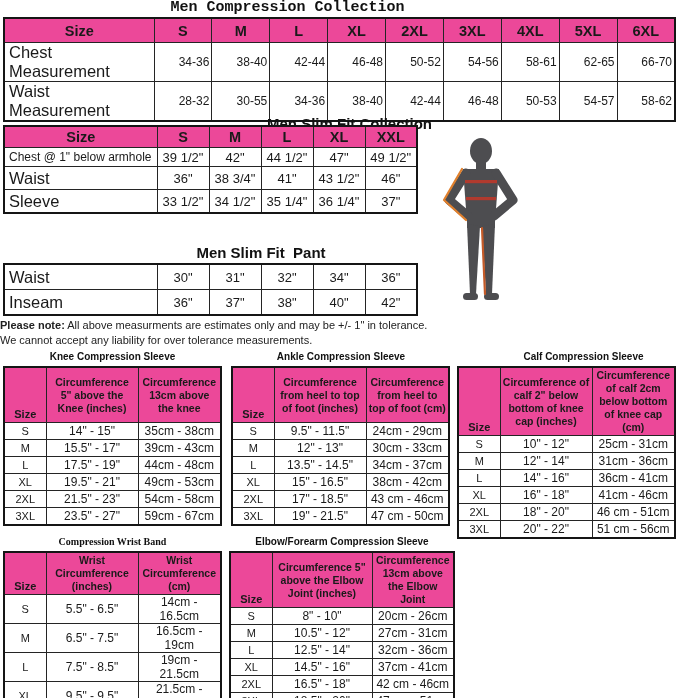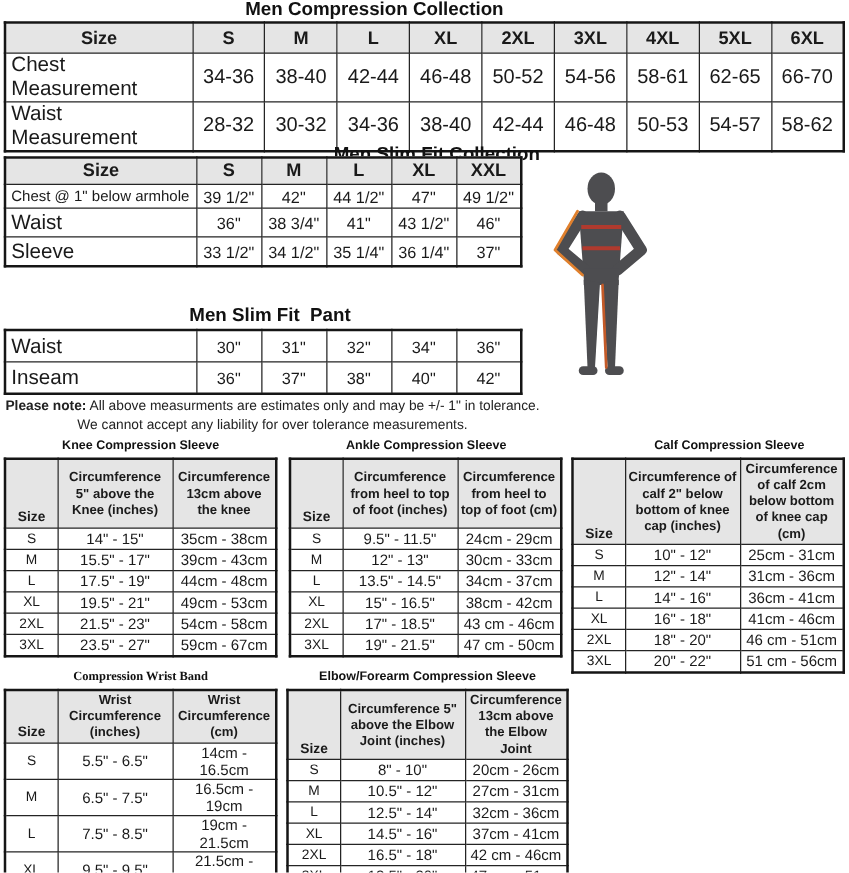--- a/index.html
+++ b/index.html
@@ -14,46 +14,46 @@
     white-space:pre-wrap; line-height:16px;
   }
   .t-main { font-size:15px; }
   .t-sec  { font-size:10px; }
 
   table {
     border-collapse:collapse; table-layout:fixed; background:#fff;
     border:2px solid #151515;
   }
   th, td { border:1px solid #242424; overflow:hidden; padding:0 2px; }
-  thead th { background:#e5e5e5; font-weight:bold; text-align:center; }
+  thead th { background:#ec4899; font-weight:bold; text-align:center; }
 
   
   #tbl-main { left:3px; top:17px; width:673px; }
   #tbl-main col.c-label { width:150px; }
   #tbl-main thead th { height:23px; font-size:14.5px; }
-  #tbl-main tbody td { height:22px; font-size:16px; text-align:center; }
+  #tbl-main tbody td { height:22px; font-size:12px; text-align:right; }
   #tbl-main tbody td:first-child { text-align:left; font-size:16.5px; padding-left:4px; }
 
   
   #tbl-slim { left:3px; top:125px; width:415px; }
   #tbl-slim col.c-label { width:153px; }
   #tbl-slim thead th { height:20px; font-size:14.5px; }
   #tbl-slim tbody td { height:22px; font-size:13px; text-align:center; }
   #tbl-slim tbody td:first-child { text-align:left; font-size:16.5px; padding-left:4px; }
   #tbl-slim tbody tr:first-child td { height:18px; }
   #tbl-slim tbody tr:first-child td:first-child { font-size:12px; }
 
   
   #tbl-pant { left:3px; top:263px; width:415px; }
   #tbl-pant col.c-label { width:153px; }
   #tbl-pant tbody td { height:24px; font-size:13px; text-align:center; }
   #tbl-pant tbody td:first-child { text-align:left; font-size:16.5px; padding-left:4px; }
 
   
-  #note { left:0; top:318px; width:436px; text-align:center;
+  #note { left:0; top:318px; width:436px; 
           font-size:11px; line-height:15px; color:#222; }
 
   
   .sleeve-tbl { width:219px; }
   .sleeve-tbl col.c-size { width:42px; }
   .sleeve-tbl col.c-in   { width:92px; }
   .sleeve-tbl thead th { font-size:10.5px; line-height:13px; padding:1px 2px; }
   .sleeve-tbl thead th:first-child { vertical-align:bottom; font-size:11px; padding-bottom:1px; }
   .sleeve-tbl tbody td { text-align:center; font-size:12px; }
   .sleeve-tbl tbody td:first-child { font-size:11px; }
@@ -74,21 +74,21 @@
   #elbow-title { left:226px; top:534px; width:232px; }
   #tbl-elbow   { left:229px; top:551px; width:226px; }
   #tbl-elbow col.c-in { width:100px; }
 
   
   #figure { left:437px; top:128px; }
 </style>
 </head>
 <body>
 
-<div class="abs title t-main" style="left:12px; top:0; width:575px;">Men Compression Collection</div>
+<div class="abs title t-main" style="left:0; top:0; width:575px;font-family:Liberation Mono, monospace;">Men Compression Collection</div>
 
 <table id="tbl-main" class="abs">
   <colgroup>
       <col class="c-label">
       <col span="9">
     </colgroup>
 <thead>
       <tr>
         <th>Size</th>
         <th>S</th>
@@ -111,21 +111,21 @@
         <td>46-48</td>
         <td>50-52</td>
         <td>54-56</td>
         <td>58-61</td>
         <td>62-65</td>
         <td>66-70</td>
       </tr>
       <tr>
         <td>Waist Measurement</td>
         <td>28-32</td>
-        <td>30-32</td>
+        <td>30-55</td>
         <td>34-36</td>
         <td>38-40</td>
         <td>42-44</td>
         <td>46-48</td>
         <td>50-53</td>
         <td>54-57</td>
         <td>58-62</td>
       </tr>
     </tbody>
   </table>
@@ -168,21 +168,21 @@
         <td>Sleeve</td>
         <td>33 1/2"</td>
         <td>34 1/2"</td>
         <td>35 1/4"</td>
         <td>36 1/4"</td>
         <td>37"</td>
       </tr>
     </tbody>
   </table>
 
-<div class="abs title t-main" style="left:0; top:245px; width:432px;">Men Slim Fit  Pant</div>
+<div class="abs title t-main" style="left:0; top:245px; width:432px;padding-left:45px;">Men Slim Fit  Pant</div>
 
 <table id="tbl-pant" class="abs">
   <colgroup>
       <col class="c-label">
       <col span="5">
     </colgroup>
 <tbody>
       <tr>
         <td>Waist</td>
         <td>30"</td>

